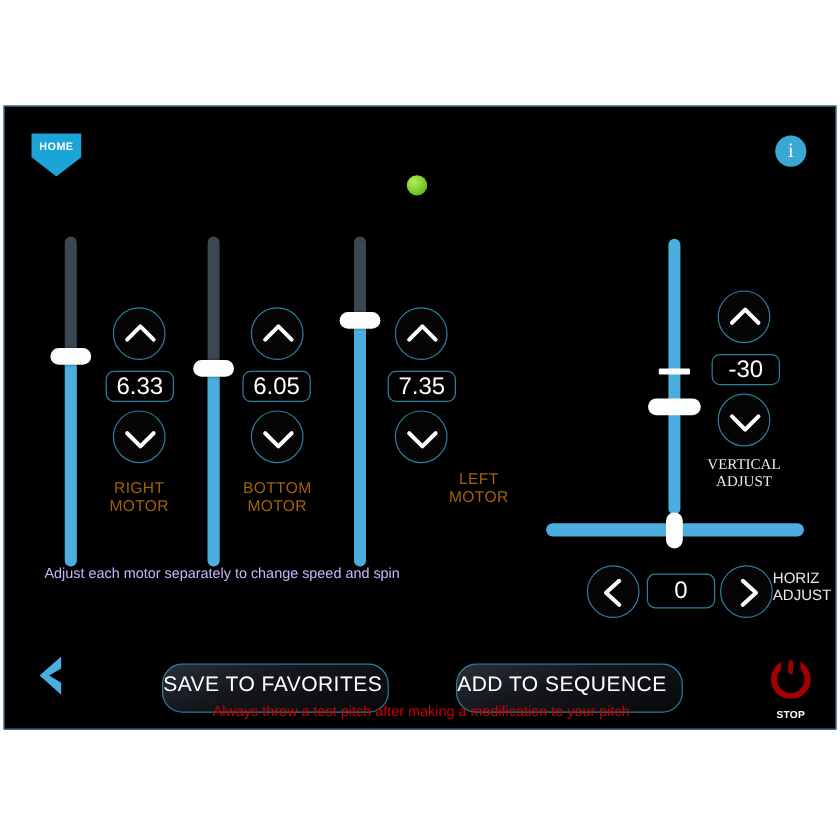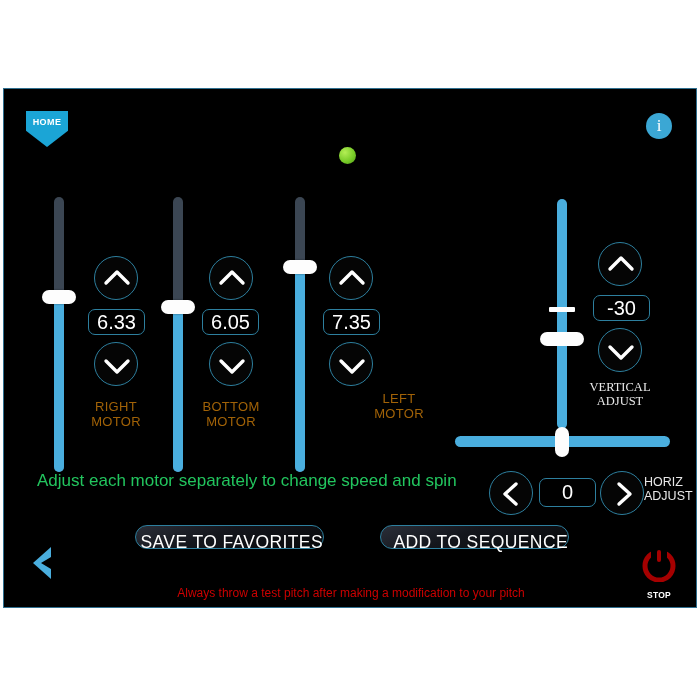--- a/index.html
+++ b/index.html
@@ -163,22 +163,22 @@
     color: #a16207;
     font-size: 13px;
     line-height: 15px;
     letter-spacing: 0.3px;
   }
 
   .hint-text {
     position: absolute;
     left: 36px;
     top: 470px;
-    color: #22c55e;
-    font-size: 17px;
+    color: #c4b5fd;
+    font-size: 12px;
   }
 
   
   .va-track {
     position: absolute;
     left: 556px;
     top: 198px;
     width: 10px;
     height: 230px;
     border-radius: 5px;
@@ -230,31 +230,32 @@
     width: 80px;
     text-align: center;
     color: #e8e8e8;
     font-size: 12.5px;
     line-height: 14px;
   }
 
   
   .pill-btn {
     position: absolute;
-    height: 24px;
+    height: 41px;
     border-radius: 17px;
     border: 1.2px solid #2d7f9e;
     background: linear-gradient(160deg, #2a2e38 0%, #14161c 42%, #07080a 100%);
     color: #ffffff;
     font-size: 17.5px;
-    text-align: right;
+    text-align: left;
     line-height: 32px;
     letter-spacing: 0.4px;
     box-sizing: border-box;
     cursor: pointer;
+    margin-top: 28px;
   }
 
   .back-arrow {
     position: absolute;
     left: 28px;
     top: 542px;
     width: 26px;
     height: 40px;
     cursor: pointer;
   }

